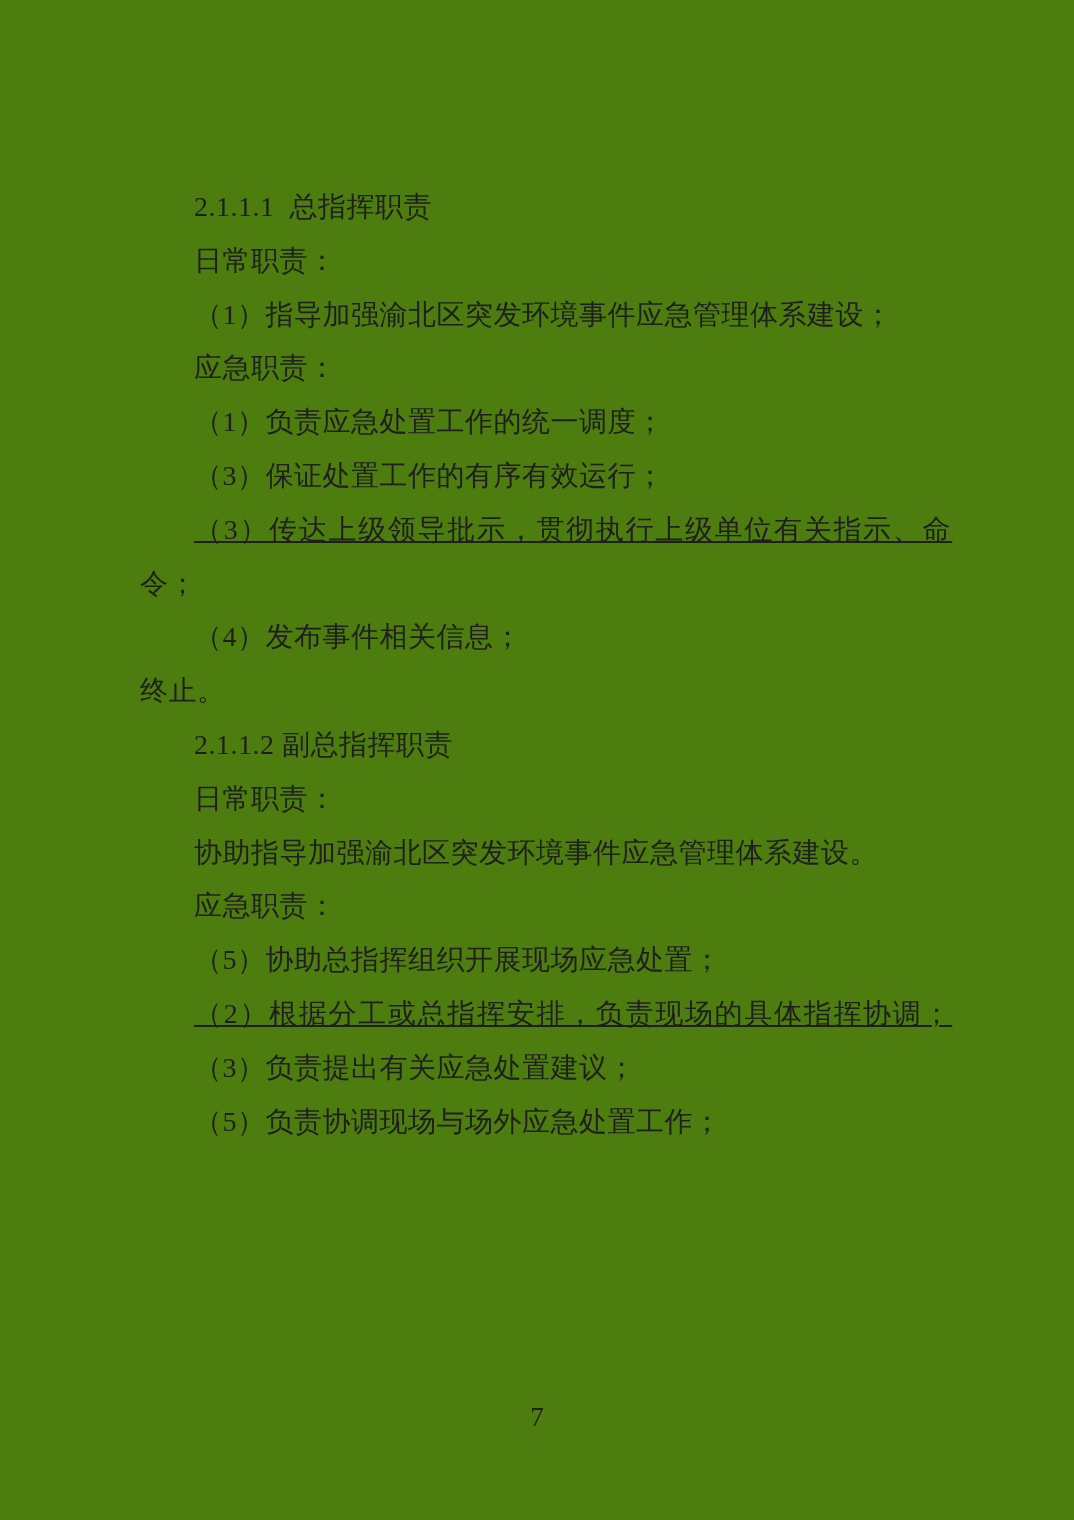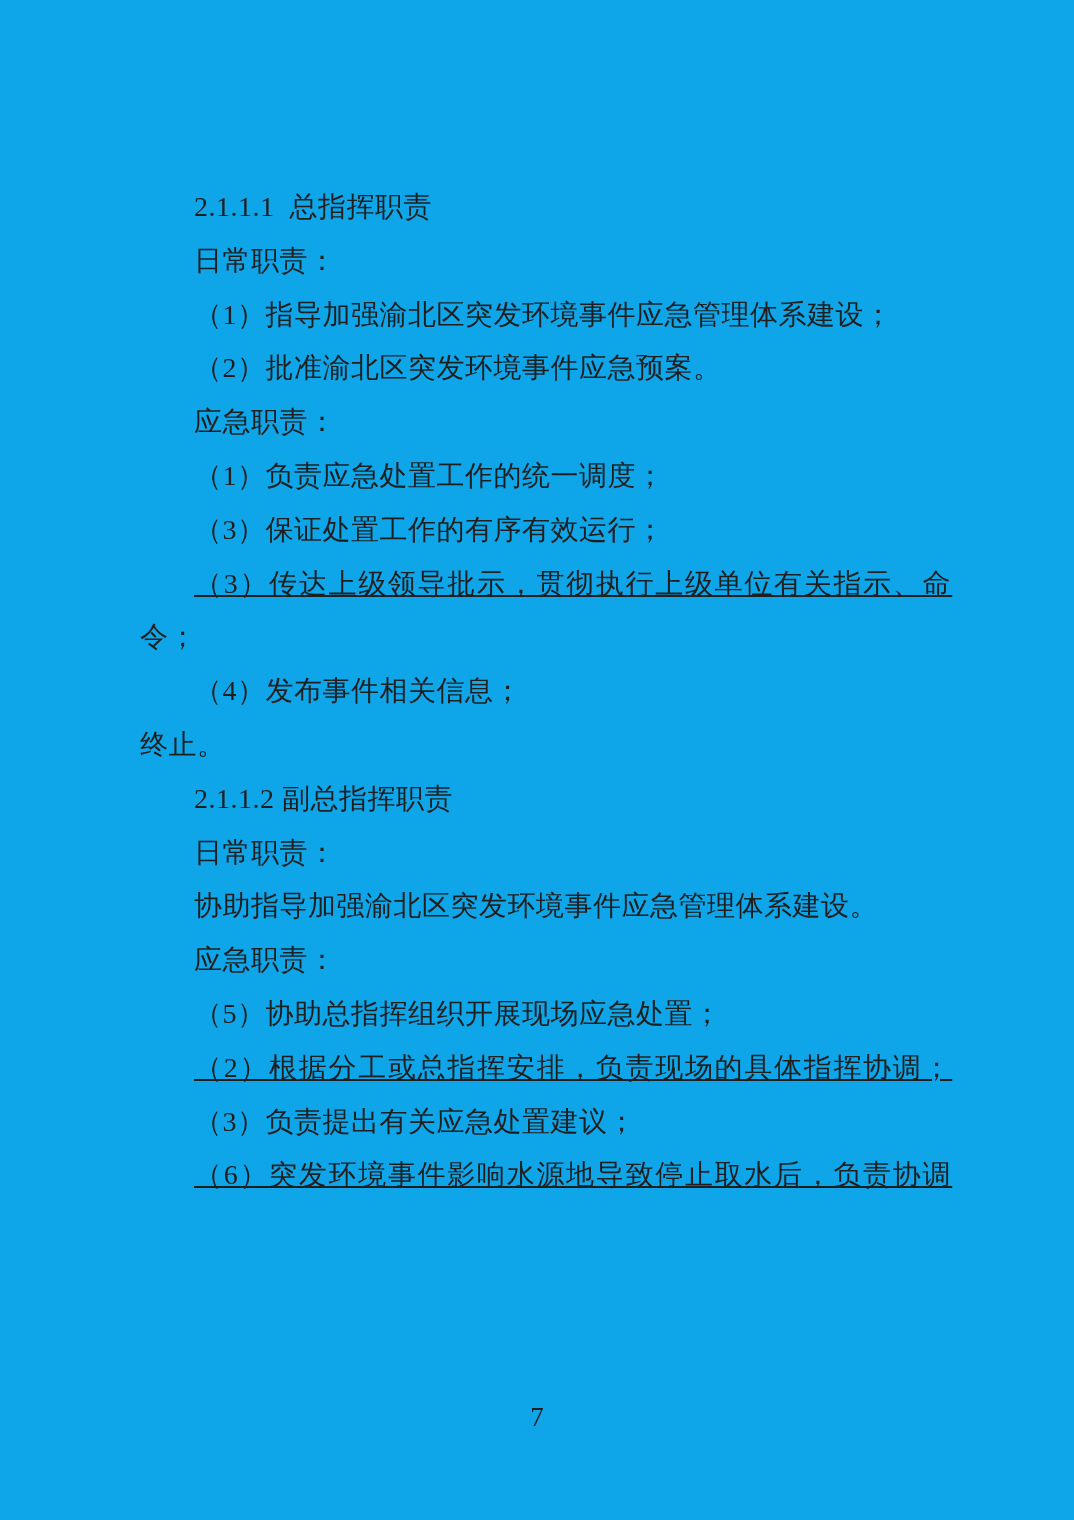--- a/index.html
+++ b/index.html
@@ -4,21 +4,21 @@
 <style>
   html, body {
     margin: 0;
     padding: 0;
     background: #ffffff;
   }
   .page {
     position: relative;
     width: 1074px;
     height: 1520px;
-    background: #0ea5e9;
+    background: #4d7c0f;
     font-family: "Liberation Serif", "DejaVu Serif", serif;
     color: #1f1f1f;
     overflow: hidden;
   }
   .text-column {
     position: absolute;
     left: 140px;
     top: 180px;
     width: 800px;
     font-size: 28px;
@@ -48,31 +48,30 @@
   }
 </style>
 </head>
 <body>
 
 <div class="page">
   <div class="text-column">
       <div class="line indent">2.1.1.1  总指挥职责</div>
       <div class="line indent">日常职责：</div>
       <div class="line indent">（1）指导加强渝北区突发环境事件应急管理体系建设；</div>
-      <div class="line indent">（2）批准渝北区突发环境事件应急预案。</div>
       <div class="line indent">应急职责：</div>
       <div class="line indent">（1）负责应急处置工作的统一调度；</div>
       <div class="line indent">（3）保证处置工作的有序有效运行；</div>
       <div class="line indent stretch">（3）传达上级领导批示，贯彻执行上级单位有关指示、命</div>
       <div class="line">令；</div>
       <div class="line indent">（4）发布事件相关信息；</div>
       <div class="line">终止。</div>
       <div class="line indent">2.1.1.2 副总指挥职责</div>
       <div class="line indent">日常职责：</div>
       <div class="line indent">协助指导加强渝北区突发环境事件应急管理体系建设。</div>
       <div class="line indent">应急职责：</div>
       <div class="line indent">（5）协助总指挥组织开展现场应急处置；</div>
       <div class="line indent stretch">（2）根据分工或总指挥安排，负责现场的具体指挥协调；</div>
       <div class="line indent">（3）负责提出有关应急处置建议；</div>
-      <div class="line indent stretch">（6）突发环境事件影响水源地导致停止取水后，负责协调</div>
+      <div class="line indent">（5）负责协调现场与场外应急处置工作；</div>
     </div>
   <div class="page-number">7</div>
 </div>
 
 </body></html>

